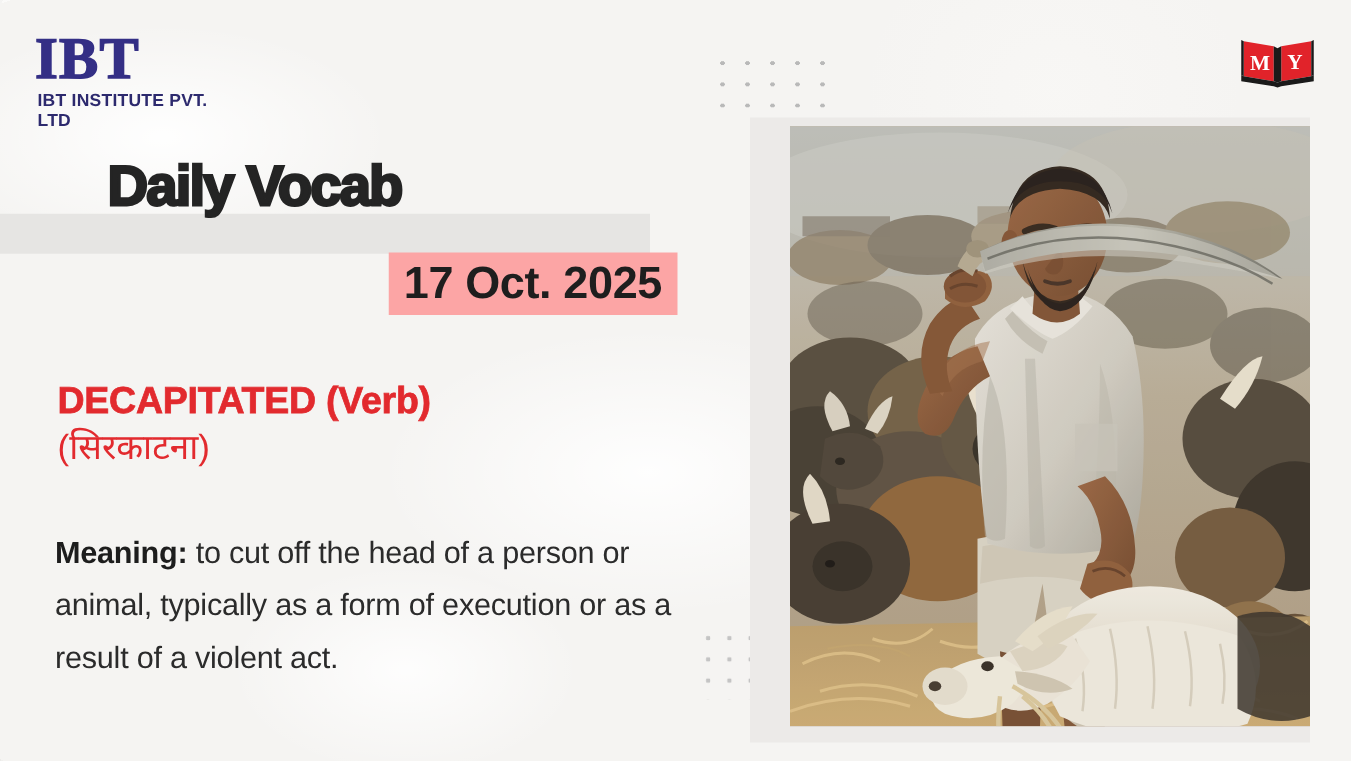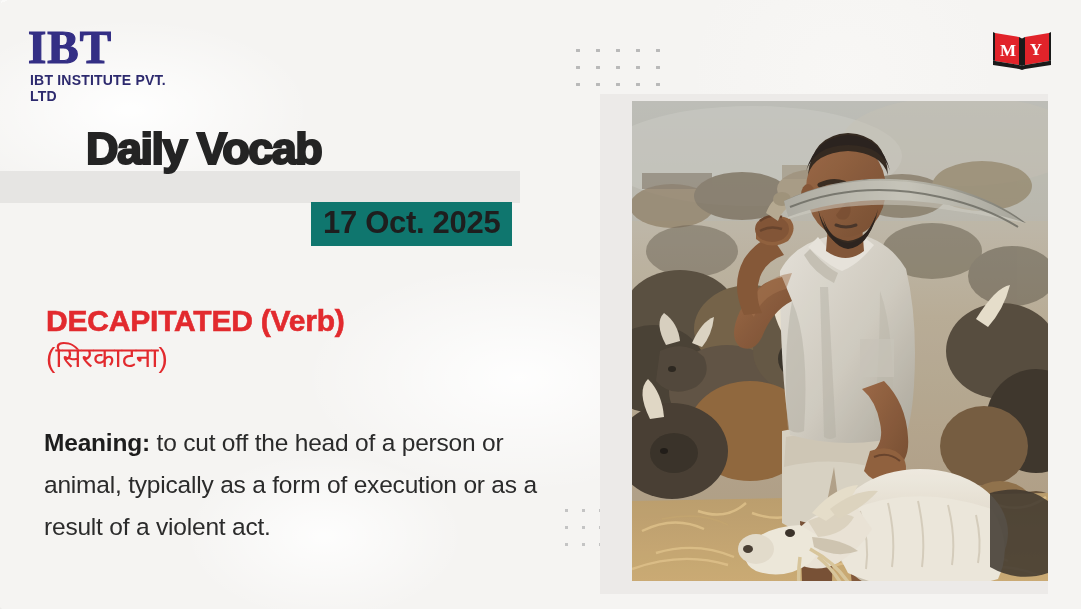--- a/index.html
+++ b/index.html
@@ -91,22 +91,22 @@
     font-weight:bold;
     letter-spacing:-1.5px;
     color:#242424;
     line-height:1;
     margin-left:48px;
     -webkit-text-stroke:2.2px #242424;
   }
   #date-badge {
     position:absolute; left:311px; top:202px;
     padding:4px 12px 6px 12px;
-    background:#0f766e;
-    font-size:31px;
+    background:#fca5a5;
+    font-size:36px;
     font-weight:bold;
     color:#1e1e1e;
     letter-spacing:-.3px;
     line-height:1.1;
   }
 
   
   #word-block { position:absolute; left:46px; top:303px; }
   #vocab-word {
     font-size:30px;

